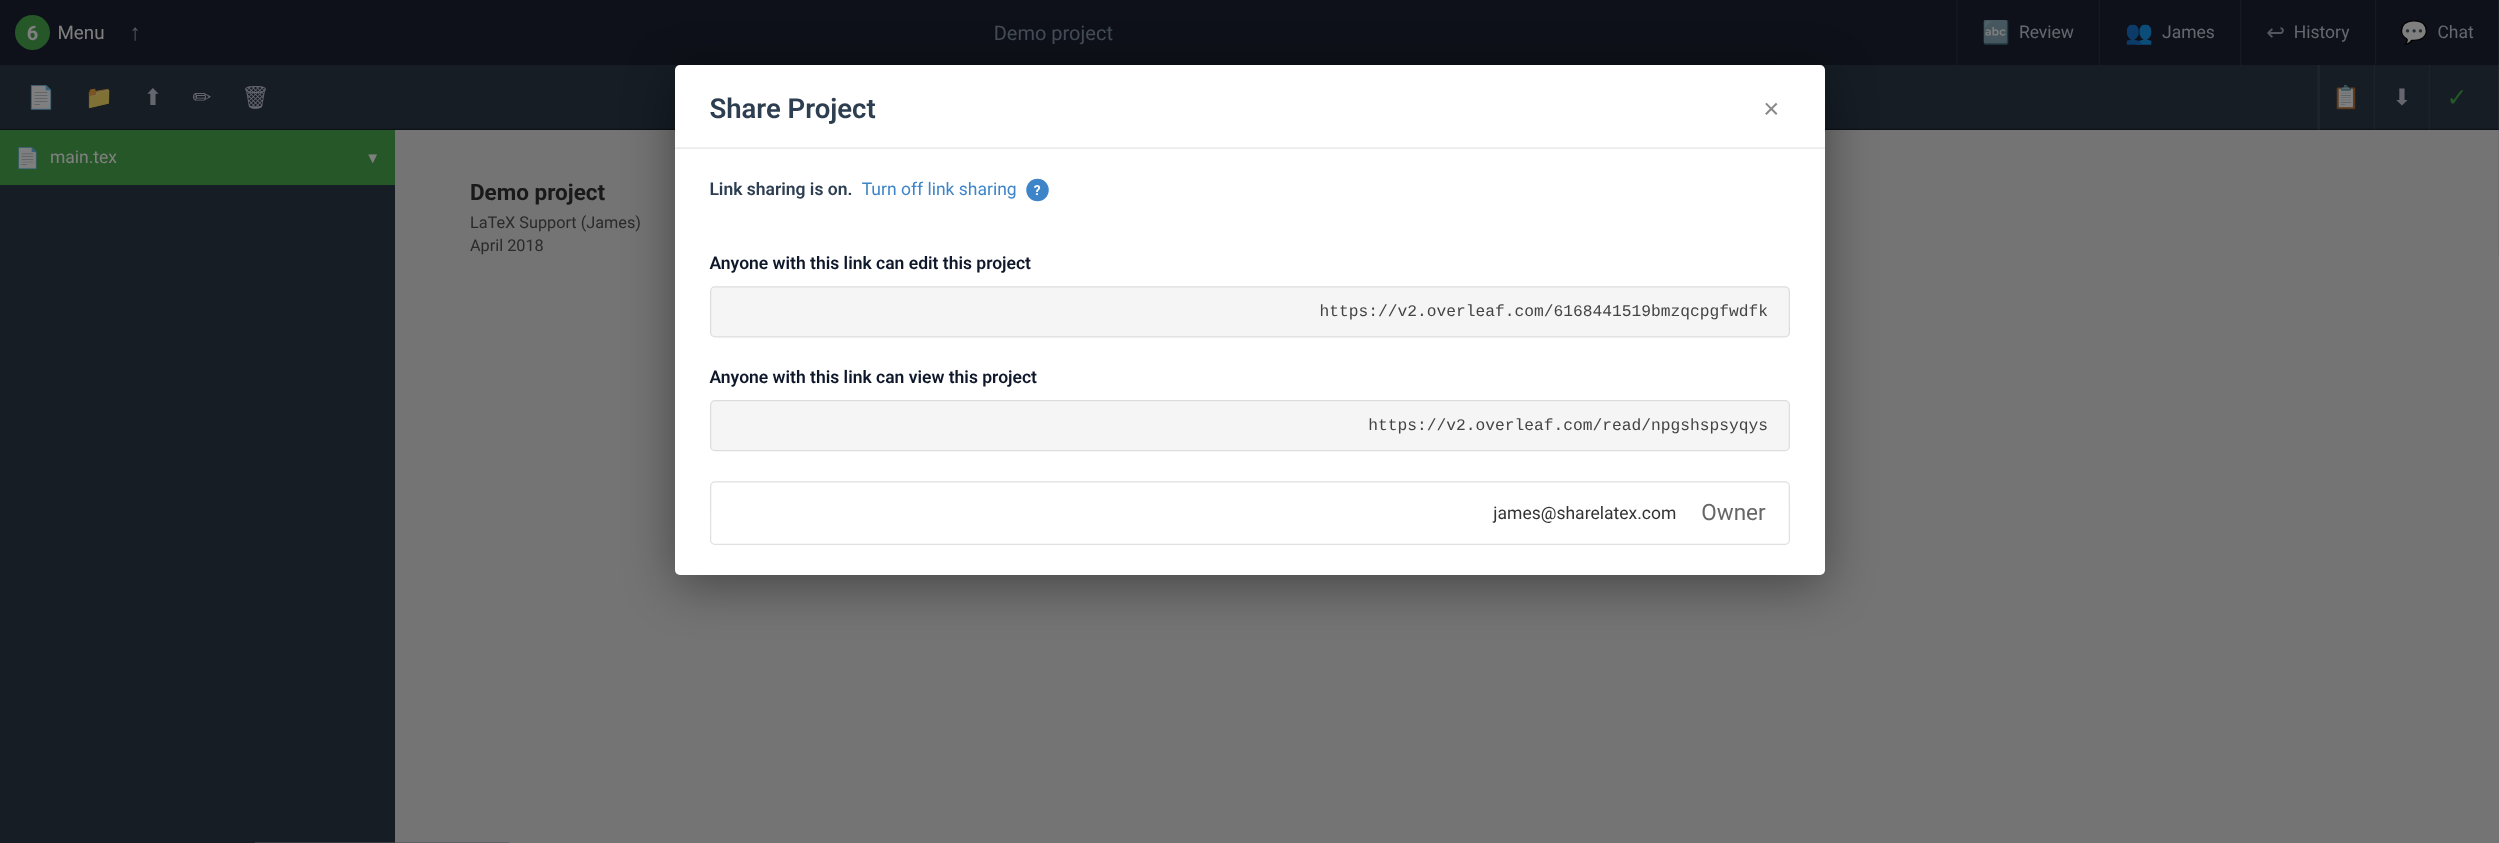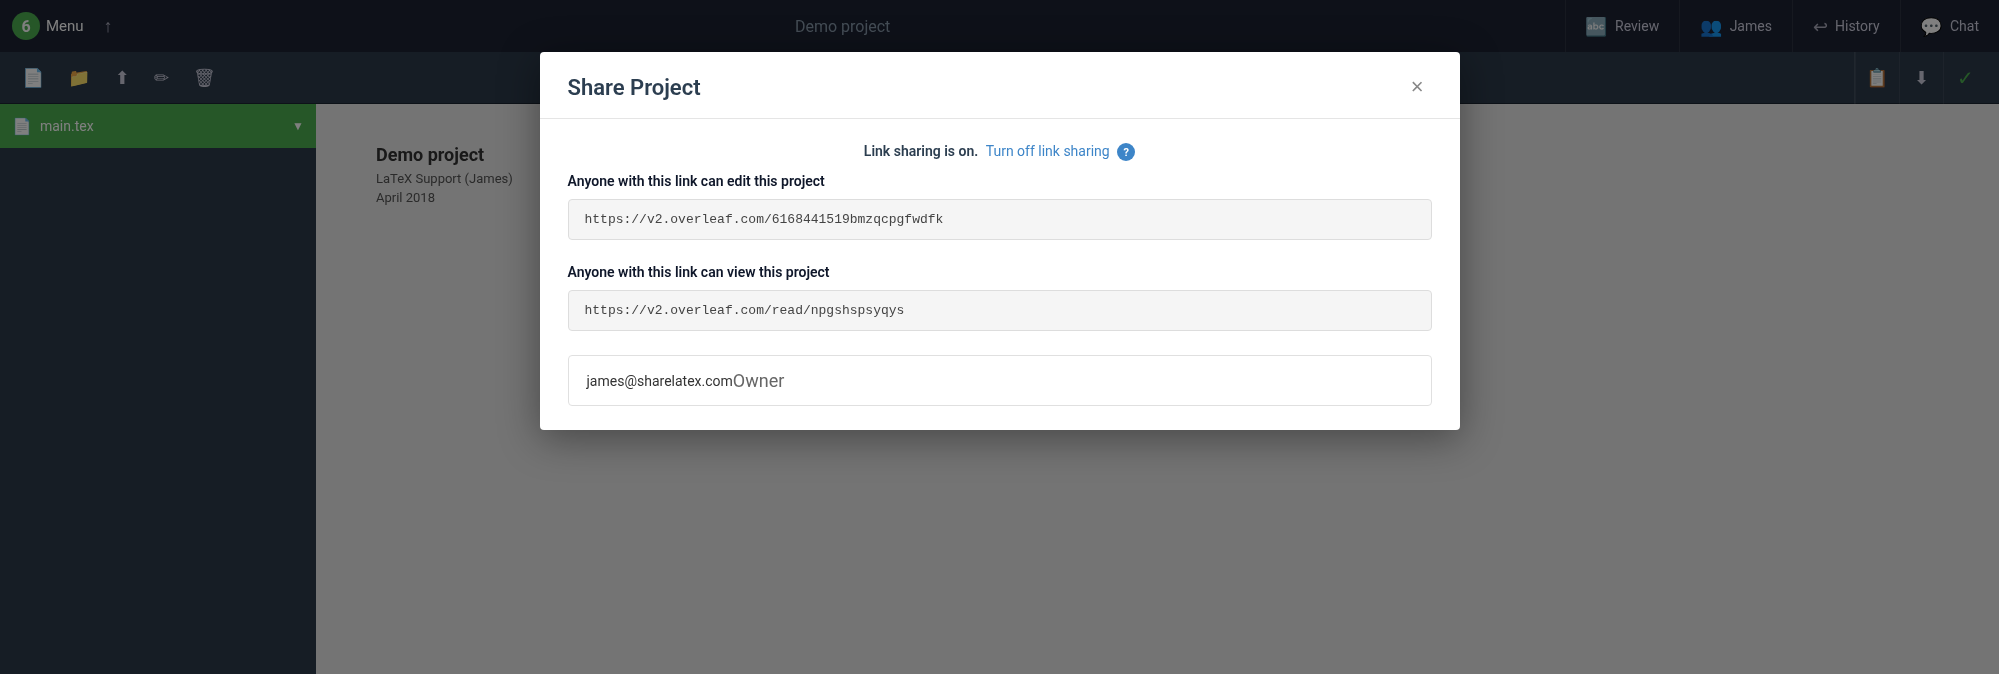--- a/index.html
+++ b/index.html
@@ -169,22 +169,21 @@
       border-radius: 4px;
       line-height: 1;
     }
 
     .modal-body {
       padding: 24px 28px;
       overflow-y: auto;
     }
 
     .link-sharing-status {
-      text-align: center;
-      margin-bottom: 12px;
+      margin-bottom: 42px;
       font-size: 14px;
     }
     .link-sharing-status .status-text {
       color: #2c3e50;
       font-weight: 600;
     }
     .link-sharing-status .turn-off-link {
       color: #3d85c8;
       cursor: pointer;
       text-decoration: none;
@@ -218,32 +217,34 @@
     .link-input {
       width: 100%;
       padding: 12px 16px;
       background: #f5f5f5;
       border: 1px solid #ddd;
       border-radius: 4px;
       font-size: 13px;
       font-family: 'Courier New', Courier, monospace;
       color: #444;
       outline: none;
+      text-align: right;
     }
 
     .collaborators-section {
       border: 1px solid #e0e0e0;
       border-radius: 4px;
     }
     .collaborator-row {
       display: flex;
       align-items: center;
-      justify-content: flex-start;
+      justify-content: flex-end;
       padding: 14px 18px;
       border-bottom: 1px solid #e0e0e0;
+      gap: 20px;
     }
     .collaborator-row:last-child { border-bottom: none; }
     .collaborator-email {
       font-size: 14px;
       color: #333;
     }
     .collaborator-role {
       font-size: 18px;
       color: #666;
     }

